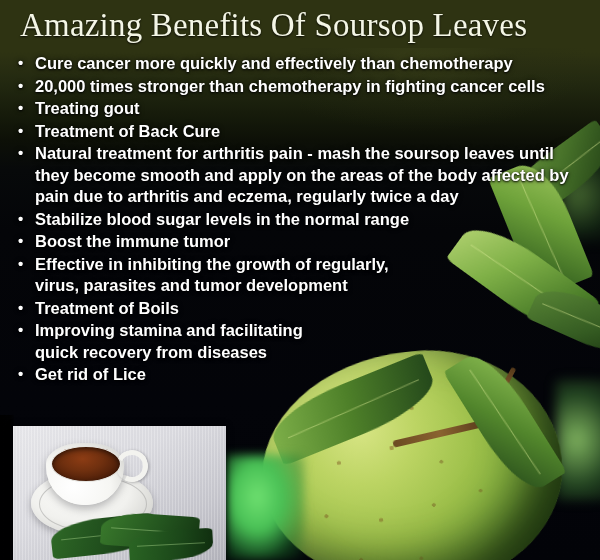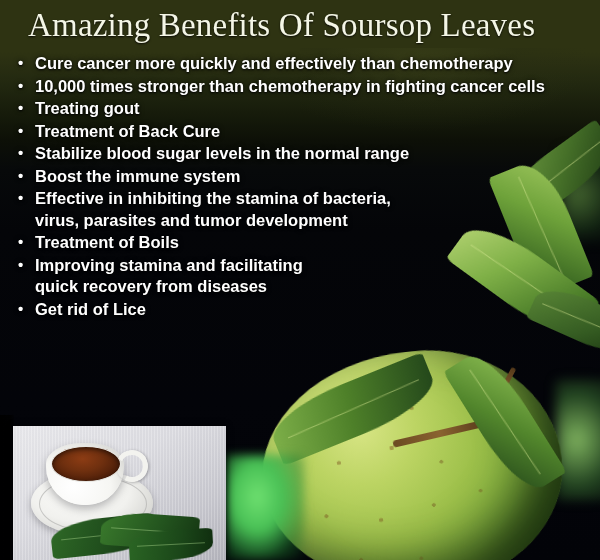--- a/index.html
+++ b/index.html
@@ -172,21 +172,21 @@
   
   .header {
     position: absolute;
     left: 0; top: 0;
     width: 600px;
     height: 50px;
     display: flex;
     align-items: center;
   }
   .title {
-    margin: 16px;
+    margin: 8px;
     padding: 0 0 0 12px;
     font-family: "Liberation Serif", "DejaVu Serif", serif;
     font-size: 33px;
     line-height: 50px;
     font-weight: 400;
     color: #f4f6e6;
     letter-spacing: 0.2px;
     white-space: nowrap;
     text-shadow: 0 1px 2px rgba(0,0,0,0.85);
   }
@@ -365,26 +365,27 @@
     <div class="green-blur"></div>
     <div class="inset-shade-left"></div>
   </div>
 
   <div class="header">
     <h1 class="title">Amazing Benefits Of Soursop Leaves</h1>
   </div>
 
   <ul class="benefits">
     <li class="benefit">Cure cancer more quickly and effectively than chemotherapy</li>
-    <li class="benefit">10,000 times stronger than chemotherapy in fighting cancer cells</li>
+    <li class="benefit">20,000 times stronger than chemotherapy in fighting cancer cells</li>
     <li class="benefit">Treating gout</li>
     <li class="benefit">Treatment of Back Cure</li>
+    <li class="benefit" style="max-width:540px;">Natural treatment for arthritis pain - mash the soursop leaves until they become smooth and apply on the areas of the body affected by pain due to arthritis and eczema, regularly twice a day</li>
     <li class="benefit">Stabilize blood sugar levels in the normal range</li>
-    <li class="benefit">Boost the immune system</li>
-    <li class="benefit" style="max-width:380px;">Effective in inhibiting the stamina of bacteria, virus, parasites and tumor development</li>
+    <li class="benefit">Boost the immune tumor</li>
+    <li class="benefit" style="max-width:380px;">Effective in inhibiting the growth of regularly, virus, parasites and tumor development</li>
     <li class="benefit">Treatment of Boils</li>
     <li class="benefit" style="max-width:290px;">Improving stamina and facilitating quick recovery from diseases</li>
     <li class="benefit">Get rid of Lice</li>
   </ul>
 
   <div class="tea-photo">
     <div class="cloth"></div>
     <div class="saucer"></div>
     <div class="saucer-rim"></div>
     <div class="cup"></div>

